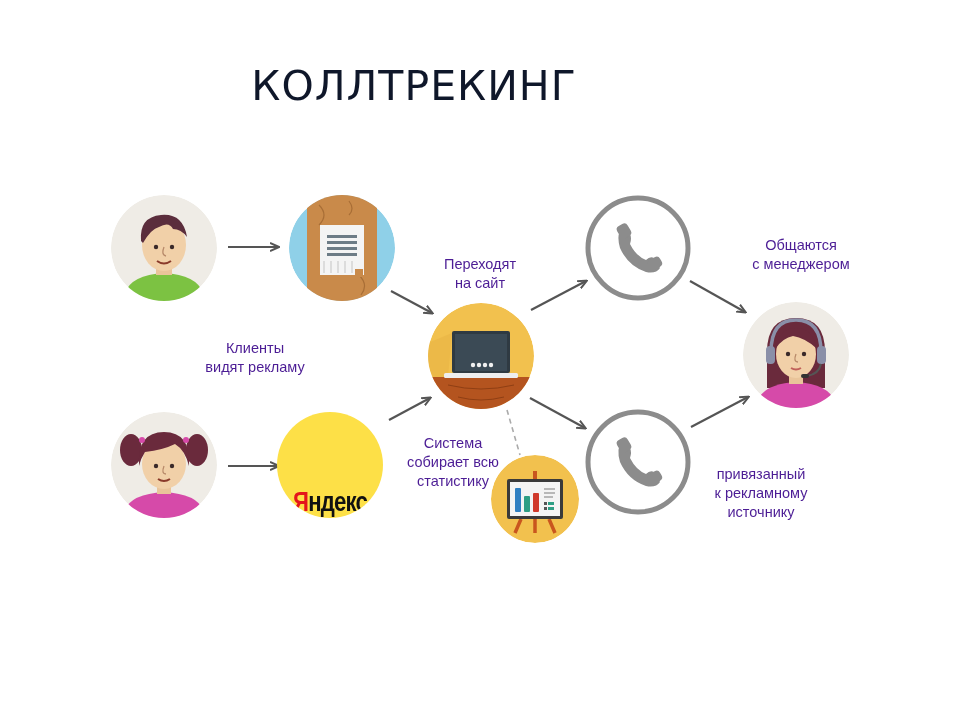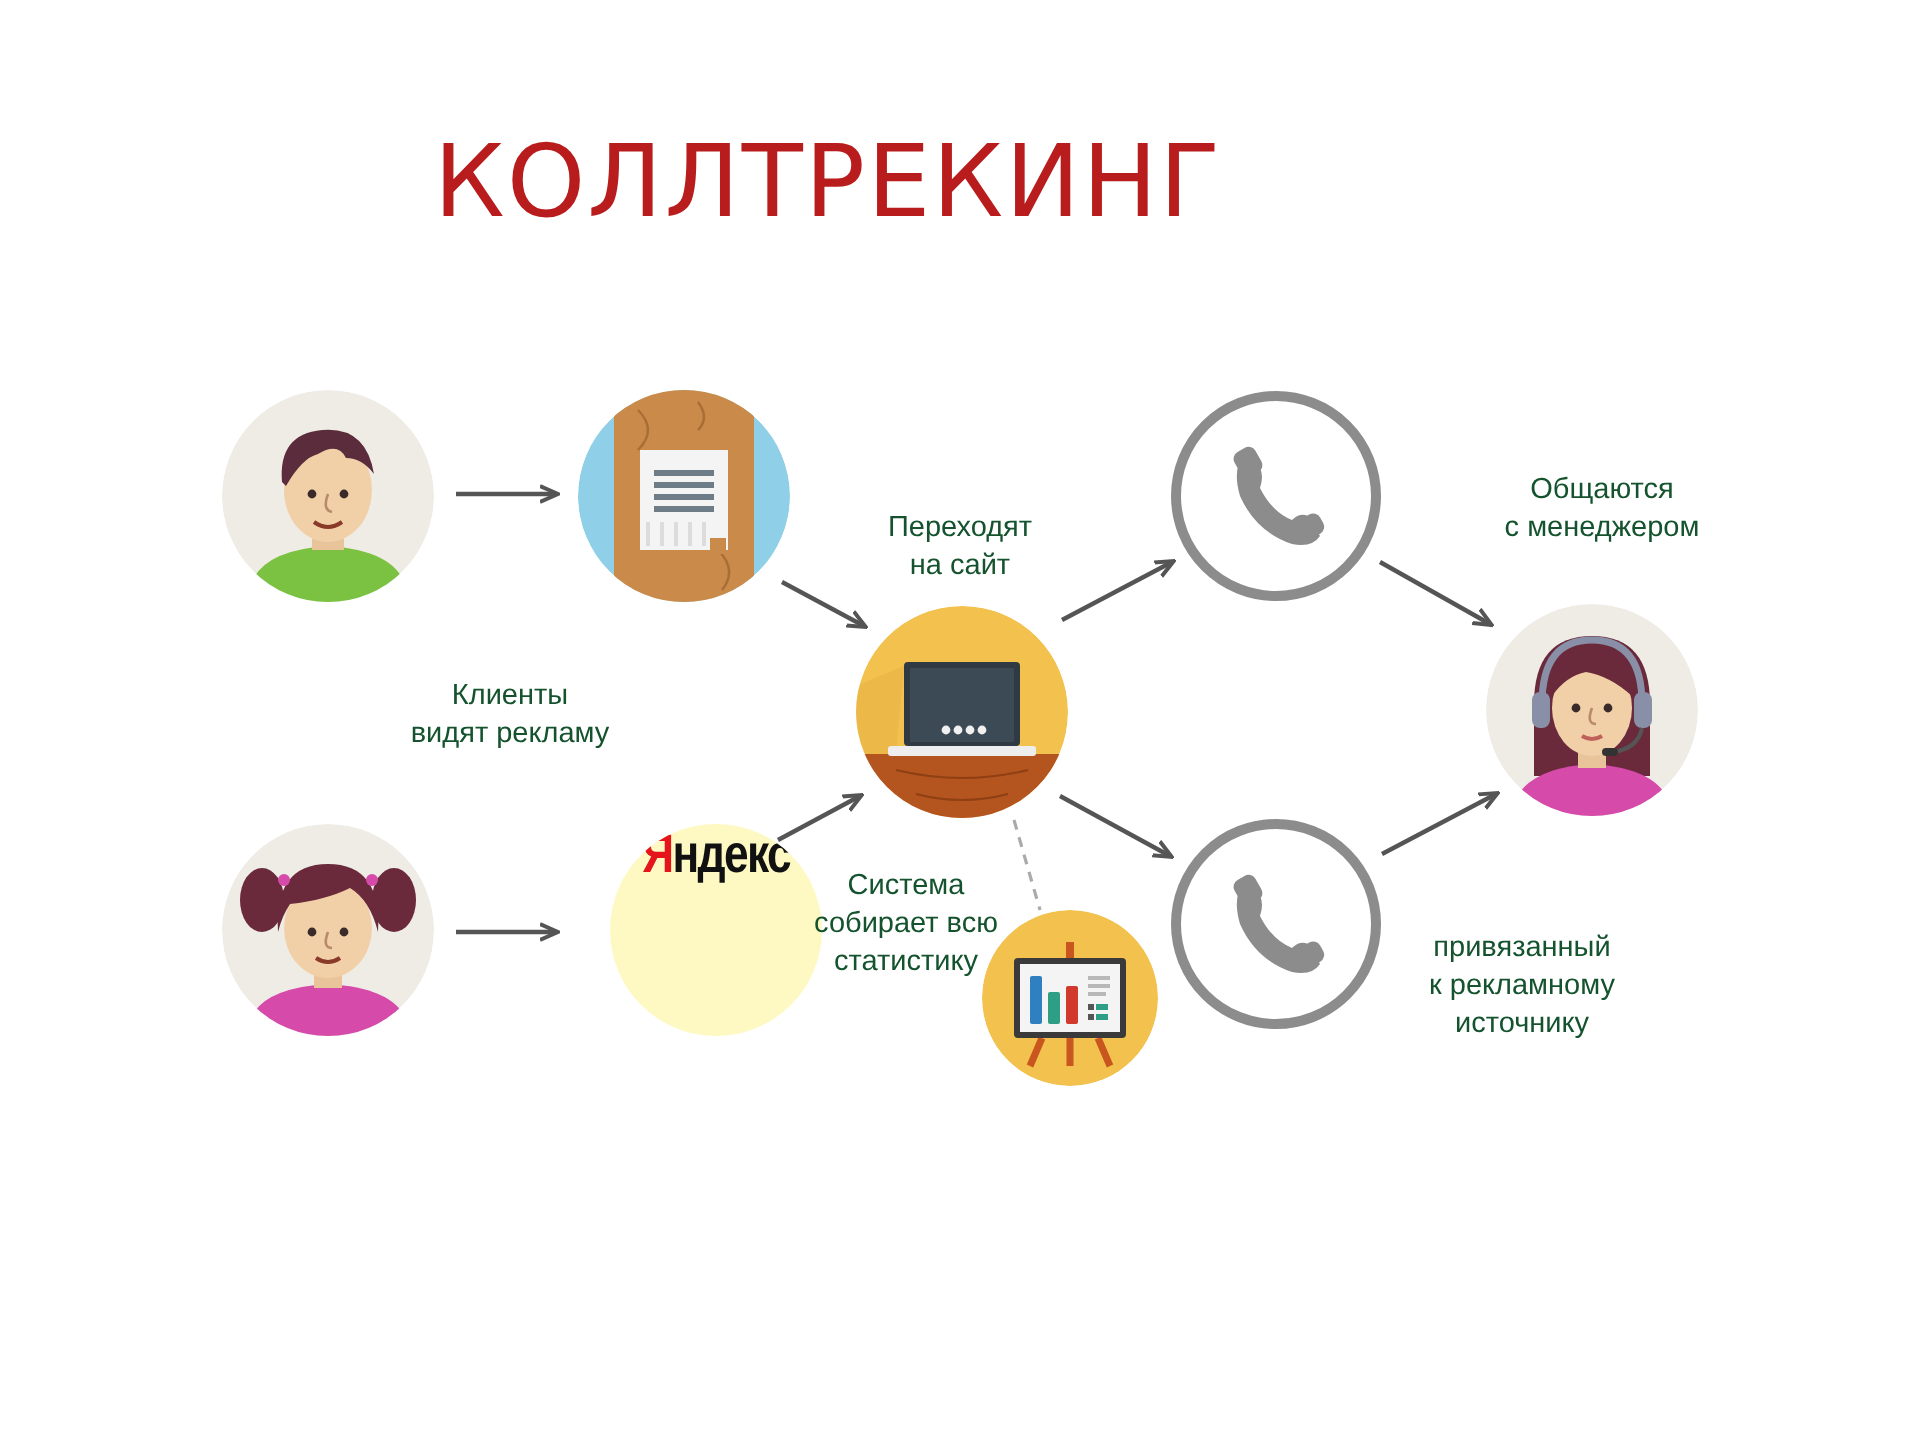--- a/index.html
+++ b/index.html
@@ -3,26 +3,26 @@
 <meta charset="utf-8">
 <style>
   html, body { margin: 0; padding: 0; }
   body {
     width: 960px; height: 720px; background: #ffffff; position: relative; overflow: hidden;
     font-family: "Liberation Sans", "DejaVu Sans", sans-serif;
   }
   .title {
     position: absolute; left: 0; width: 828px; top: 62px; text-align: center;
     font-family: "DejaVu Sans", "Liberation Sans", sans-serif;
-    font-size: 50px; color: #b91c1c; letter-spacing: 1px; font-weight: normal;
+    font-size: 41px; color: #0f172a; letter-spacing: 1px; font-weight: normal;
   }
   .node { position: absolute; border-radius: 50%; overflow: hidden; }
   .node svg { display: block; }
   .label {
-    position: absolute; text-align: center; color: #14532d; font-size: 14.5px; line-height: 19px;
+    position: absolute; text-align: center; color: #4c1d95; font-size: 14.5px; line-height: 19px;
     font-family: "Liberation Sans", "DejaVu Sans", sans-serif; white-space: nowrap;
   }
   .label span { display: block; }
   #arrows { position: absolute; left: 0; top: 0; }
 </style>
 </head>
 <body>
 
 <div class="title">КОЛЛТРЕКИНГ</div>
 
@@ -91,21 +91,21 @@
     <path d="M28 54 Q26 20 53 20 Q80 20 78 54 Q74 38 64 32 Q52 38 34 40 Q30 46 28 54Z" fill="#6a2a3c"></path>
     <circle cx="31" cy="28" r="3" fill="#d64aa9"></circle>
     <circle cx="75" cy="28" r="3" fill="#d64aa9"></circle>
     <circle cx="45" cy="54" r="2.2" fill="#3a2a2a"></circle>
     <circle cx="61" cy="54" r="2.2" fill="#3a2a2a"></circle>
     <path d="M53 54 Q50 62 55 62" stroke="#b88a6a" stroke-width="1.3" fill="none"></path>
     <path d="M47 67 Q53 71 59 67" stroke="#8a3a2a" stroke-width="2" fill="none"></path>
   </svg>
 </div>
 
-<div class="node" style="left:305px; top:412px; width:106px; height:106px; background:#fef9c3; display:flex; align-items:flex-start; justify-content:center;">
+<div class="node" style="left:277px; top:412px; width:106px; height:106px; background:#fde047; display:flex; align-items:flex-end; justify-content:center;">
   <div style="font-family:'Liberation Sans',sans-serif; font-size:27px; font-weight:bold; letter-spacing:-1px; transform:scaleX(0.82);">
     <span style="color:#e4161b;">Я</span><span style="color:#111;">ндекс</span>
   </div>
 </div>
 
 <div class="node" style="left:428px; top:303px; width:106px; height:106px;">
   <svg width="106" height="106" viewBox="0 0 106 106">
     <circle cx="53" cy="53" r="53" fill="#f2c14e"></circle>
     <path d="M0 74 L106 74 L106 106 L0 106Z" fill="#b4541f"></path>
     <path d="M20 82 Q53 90 86 82 M30 94 Q53 100 76 94" stroke="#8f3f14" stroke-width="1" fill="none"></path>

